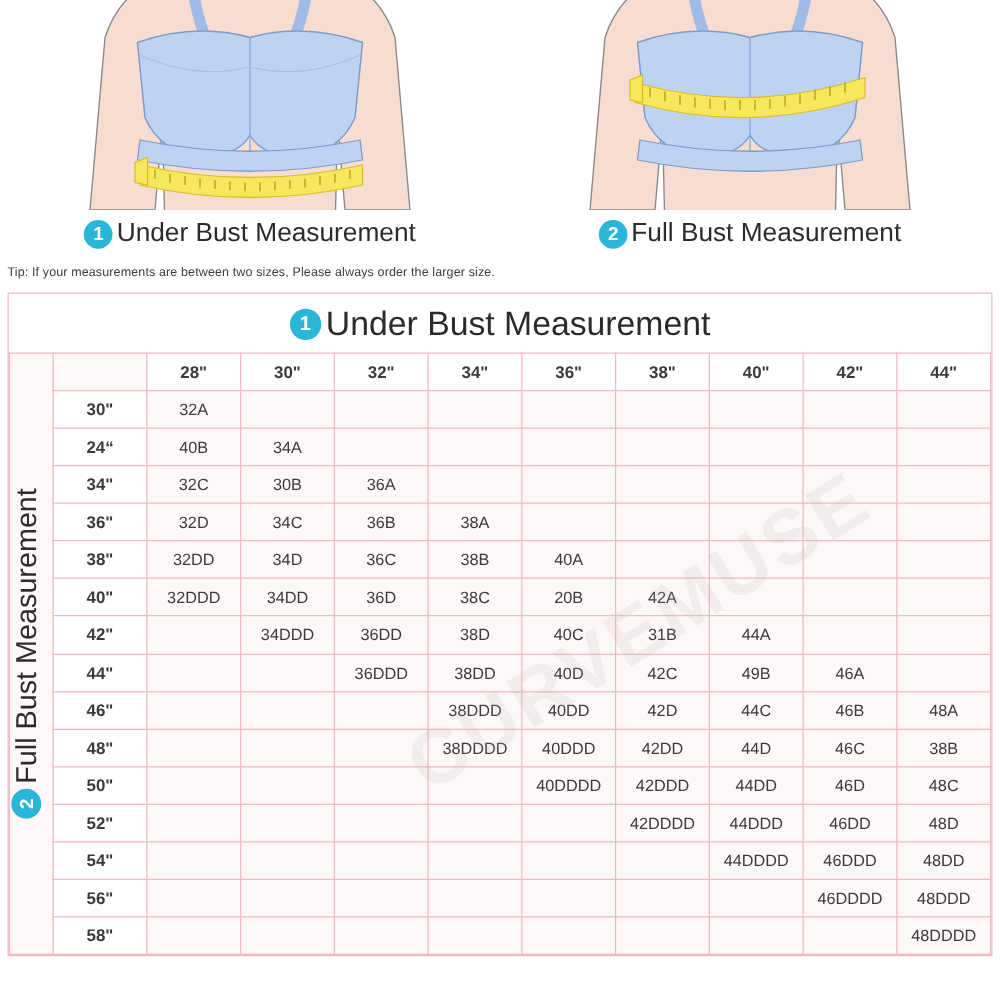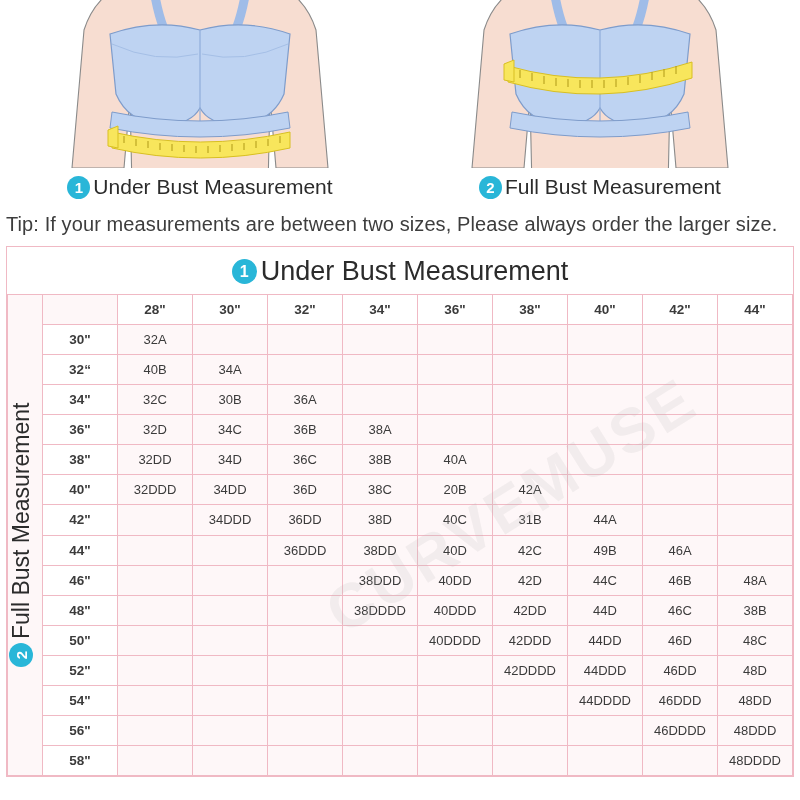--- a/index.html
+++ b/index.html
@@ -61,21 +61,21 @@
     color: #ffffff;
     font-size: 15px;
     font-weight: bold;
     line-height: 1;
     flex: 0 0 auto;
   }
 
   
   .tip {
     padding: 8px 2px 10px 6px;
-    font-size: 20px;
+    font-size: 10px;
     color: #3d3d3d;
     letter-spacing: 0.1px;
   }
 
   
   .watermark {
     position: absolute;
     left: 300px;
     top: 470px;
     transform: rotate(-32deg);
@@ -295,21 +295,21 @@
           <td class="empty"></td>
           <td class="empty"></td>
           <td class="empty"></td>
           <td class="empty"></td>
           <td class="empty"></td>
           <td class="empty"></td>
           <td class="empty"></td>
           <td class="empty"></td>
         </tr>
         <tr>
-          <td class="row-head">32“</td>
+          <td class="row-head">24“</td>
           <td>40B</td>
           <td>34A</td>
           <td class="empty"></td>
           <td class="empty"></td>
           <td class="empty"></td>
           <td class="empty"></td>
           <td class="empty"></td>
           <td class="empty"></td>
           <td class="empty"></td>
         </tr>

